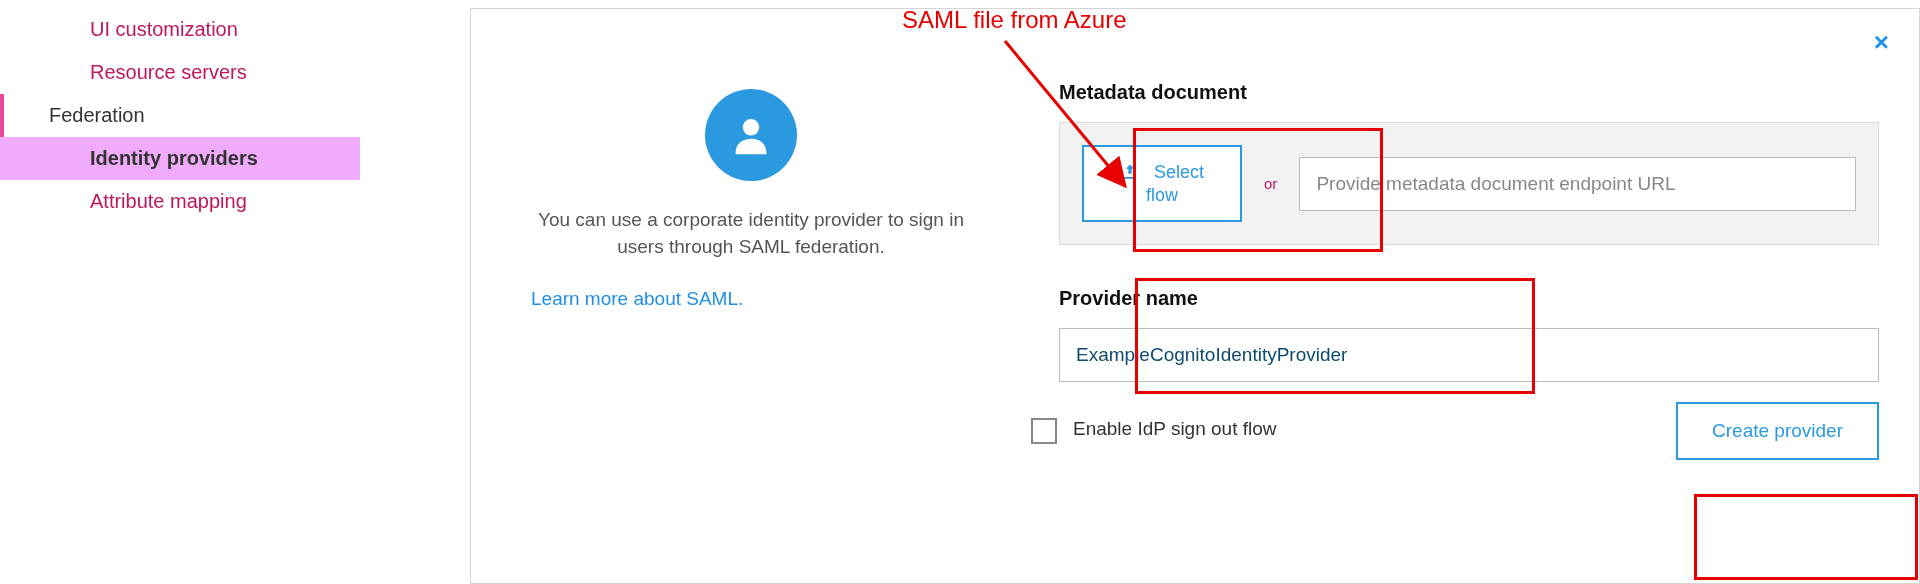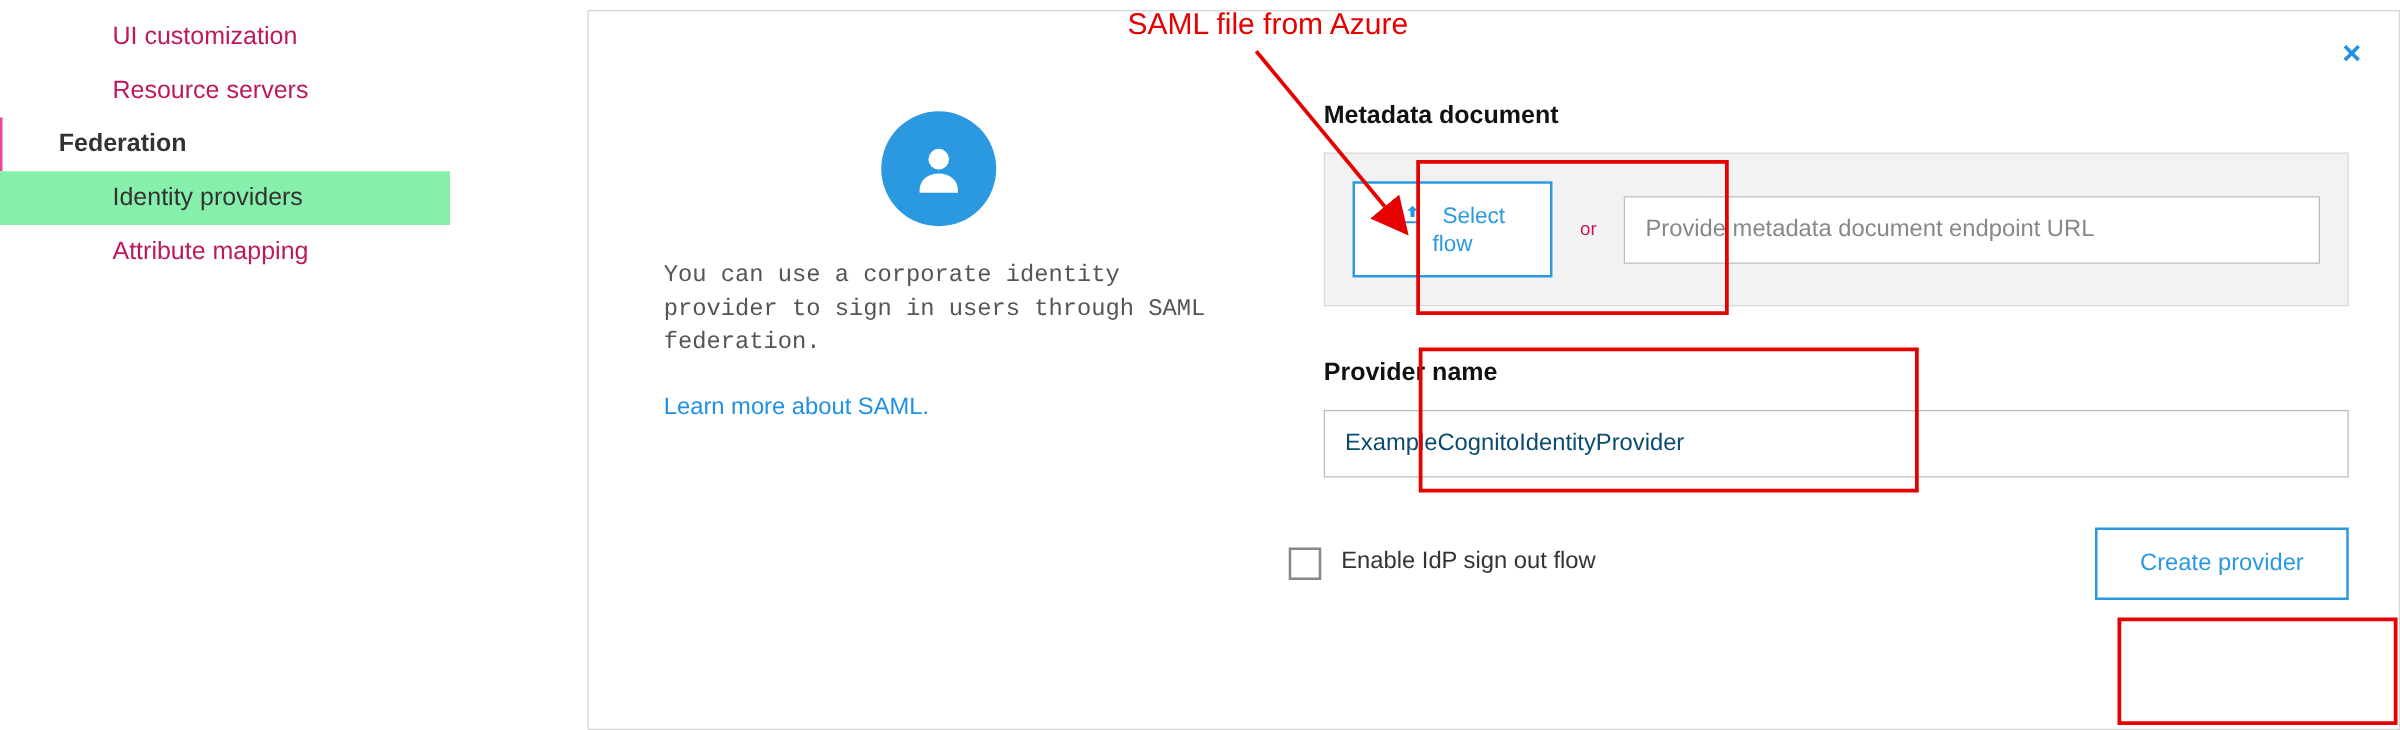--- a/index.html
+++ b/index.html
@@ -32,26 +32,26 @@
     cursor: pointer;
   }
   .side-parent {
     padding: 10px 0 10px 45px;
     font-size: 20px;
     color: #333;
     cursor: pointer;
     border-left: 6px solid transparent;
   }
   .side-parent.active {
-    border-left: 2px solid #ec4899;
+    border-left: 4px solid #ec4899;
+  }
+  .side-item.selected {
+    background: #f0abfc;
+    color: #333;
     font-weight: bold;
-  }
-  .side-item.selected {
-    background: #86efac;
-    color: #333;
   }
   
   .main-wrap {
     flex: 1 1 auto;
     position: relative;
     padding-top: 8px;
   }
   .main-panel {
     position: relative;
     margin-left: 110px;
@@ -94,24 +94,23 @@
   .avatar-circle svg { width: 46px; height: 46px; }
   .saml-title {
     font-size: 28px;
     font-weight: 700;
     color: #222;
     margin-bottom: 40px;
   }
   .saml-desc {
     font-size: 19px;
     color: #555;
-    text-align: left;
+    text-align: center;
     line-height: 1.4;
     margin-bottom: 28px;
-    font-family: Liberation Mono, monospace;
   }
   .saml-link {
     display: block;
     text-align: left;
     color: #1f90e6;
     font-size: 19px;
     text-decoration: none;
   }
   
   .form-col {
@@ -155,21 +154,21 @@
   .text-input {
     flex: 1 1 auto;
     height: 54px;
     border: 1px solid #bbb;
     background: #fff;
     font-size: 19px;
     padding: 0 16px;
     color: #0c4a6e;
   }
   .text-input::placeholder { color: #888; }
-  .section { margin-bottom: 40px; padding-left: 28px; }
+  .section { margin-bottom: 20px; padding-left: 28px; }
   .btn-primary-outline {
     border: 2px solid #2b99e0;
     background: #fff;
     color: #2b99e0;
     font-size: 19px;
     padding: 16px 34px;
     cursor: pointer;
   }
   .cb-row {
     display: flex;

